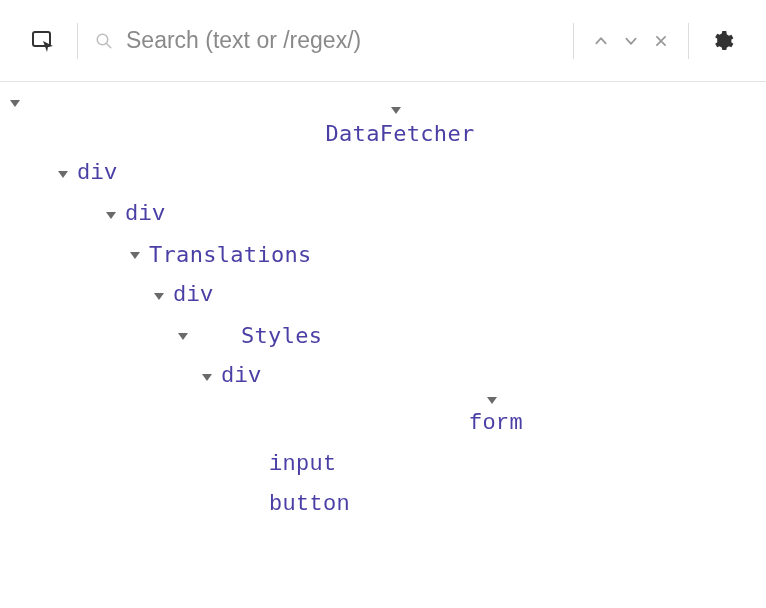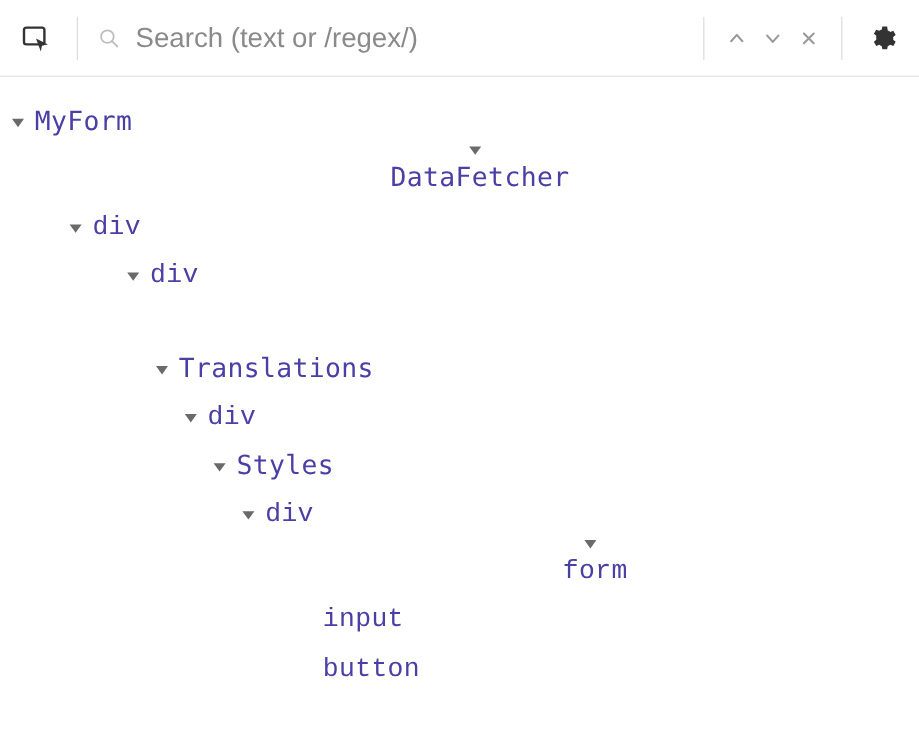--- a/index.html
+++ b/index.html
@@ -4,24 +4,24 @@
 <style>
   * { box-sizing: border-box; }
   html, body {
     margin: 0; padding: 0;
     width: 766px; height: 608px;
     background: #ffffff;
     font-family: "Menlo", "Consolas", "Lucida Console", monospace;
     color: #333;
   }
   .toolbar {
-    height: 64px;
+    height: 82px;
     display: flex;
     align-items: center;
-    padding: 0 18px;
+    padding: 0 31px;
     border-bottom: 1px solid #e2e2e2;
     gap: 8px;
   }
   .inspect-icon {
     width: 24px; height: 24px;
     display: flex; align-items: center; justify-content: center;
     cursor: pointer;
     margin-right: 6px;
   }
   .sep {
@@ -87,23 +87,23 @@
     width: 19px; flex-shrink: 0;
   }
   .comp { color: #4a3fa5; cursor: pointer; }
   .elem { color: #4a3fa5; cursor: pointer; font-family: Liberation Mono, monospace; }
   
   .lvl0 { padding-left: 0px; }
   .lvl1 { padding-left: 24px; flex-direction: column; }
   .lvl2 { padding-left: 48px; }
   .lvl3 { padding-left: 72px; }
   .lvl4 { padding-left: 96px; }
-  .lvl5 { padding-left: 120px; margin-top: 37px; }
+  .lvl5 { padding-left: 120px; }
   .lvl6 { padding-left: 144px; }
-  .lvl7 { padding-left: 168px; }
+  .lvl7 { padding-left: 168px; gap: 44px; }
   .lvl8 { padding-left: 192px; }
   .lvl9 { padding-left: 216px; flex-direction: column; }
 </style>
 </head>
 <body>
 
 <div class="toolbar">
   <div class="inspect-icon">
     <svg width="24" height="24" viewBox="0 0 24 24" fill="none">
       <rect x="2" y="3" width="17" height="14" rx="2" stroke="#333" stroke-width="2"></rect>
@@ -140,21 +140,20 @@
   <div class="gear-icon">
     <svg width="24" height="24" viewBox="0 0 24 24" fill="#333">
       <path d="M12 8a4 4 0 100 8 4 4 0 000-8zm9.4 4a7.4 7.4 0 00-.1-1.2l2.1-1.6-2-3.5-2.5 1a7.6 7.6 0 00-2.1-1.2L16.3 2h-4l-.5 2.5a7.6 7.6 0 00-2.1 1.2l-2.5-1-2 3.5 2.1 1.6A7.4 7.4 0 007.2 12c0 .4 0 .8.1 1.2l-2.1 1.6 2 3.5 2.5-1c.6.5 1.3.9 2.1 1.2l.5 2.5h4l.5-2.5c.8-.3 1.5-.7 2.1-1.2l2.5 1 2-3.5-2.1-1.6c.1-.4.1-.8.1-1.2z"></path>
     </svg>
   </div>
 </div>
 
 <div class="tree">
   <div class="node lvl0">
     <span class="caret"></span>
-    <span class="comp">MyForm</span>
   </div>
   <div class="node lvl1">
     <span class="caret"></span>
     <span class="comp">DataFetcher</span>
   </div>
   <div class="node lvl2">
     <span class="caret"></span>
     <span class="elem">div</span>
   </div>
   <div class="node lvl4">

